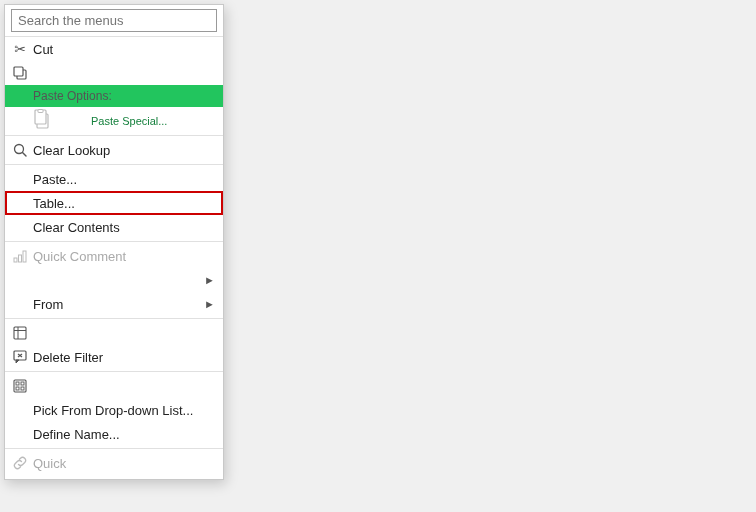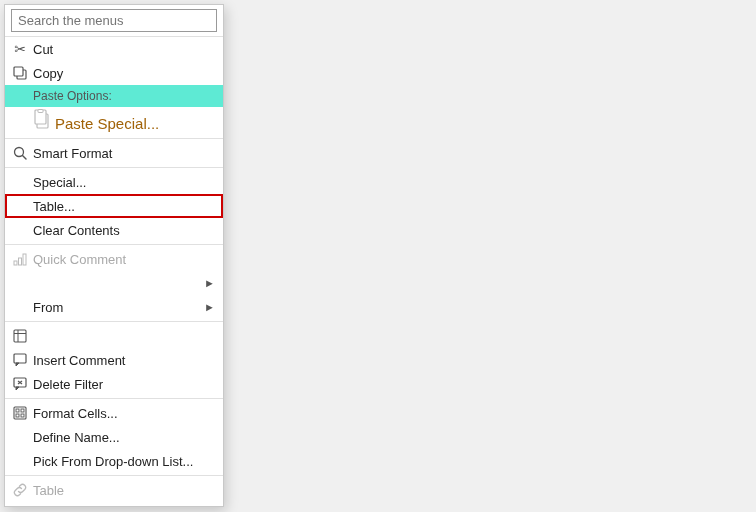--- a/index.html
+++ b/index.html
@@ -42,21 +42,21 @@
     }
     .menu-item.disabled {
       color: #aaa;
       cursor: default;
     }
     .menu-item.highlighted {
       outline: 2px solid #c00;
       outline-offset: -2px;
     }
     .menu-item.section-header {
-      background: #5eead4;
+      background: #22c55e;
       font-size: 12px;
       color: #555;
       cursor: default;
       padding-left: 4px;
       min-height: 20px;
     }
     .icon-area {
       width: 22px;
       min-width: 22px;
       display: flex;
@@ -79,23 +79,24 @@
       border-top: 1px solid #e0e0e0;
       margin: 2px 0;
     }
     .paste-special-item {
       display: flex;
       align-items: flex-start;
       padding: 2px 8px 4px 26px;
       cursor: pointer;
     }
     .paste-special-label {
-      font-size: 15px;
-      color: #a16207;
+      font-size: 11px;
+      color: #15803d;
       padding-top: 6px;
+      margin-left: 36px;
     }
   </style>
 </head>
 <body>
 
 <div class="context-menu">
 
   <div class="search-box-wrap">
     <input class="search-box" type="text" placeholder="Search the menus" style="">
   </div>
@@ -105,21 +106,20 @@
     <span class="label-area">Cut</span>
   </div>
 
   <div class="menu-item">
     <span class="icon-area">
       <svg width="14" height="14" viewBox="0 0 14 14" fill="none" xmlns="http://www.w3.org/2000/svg">
         <rect x="4" y="4" width="9" height="9" rx="1" stroke="#555" stroke-width="1.2" fill="none"></rect>
         <rect x="1" y="1" width="9" height="9" rx="1" stroke="#555" stroke-width="1.2" fill="white"></rect>
       </svg>
     </span>
-    <span class="label-area">Copy</span>
   </div>
 
   <div class="menu-item section-header">
     <span class="icon-area"></span>
     <span class="label-area">Paste Options:</span>
   </div>
 
   <div class="paste-special-item menu-item disabled">
     <span class="icon-area">
       <svg width="16" height="20" viewBox="0 0 16 20" fill="none" xmlns="http://www.w3.org/2000/svg">
@@ -133,28 +133,28 @@
 
   <hr class="separator">
 
   <div class="menu-item">
     <span class="icon-area">
       <svg width="14" height="14" viewBox="0 0 14 14" fill="none">
         <circle cx="6" cy="6" r="4.5" stroke="#555" stroke-width="1.3"></circle>
         <line x1="9.5" y1="9.5" x2="13" y2="13" stroke="#555" stroke-width="1.4" stroke-linecap="round"></line>
       </svg>
     </span>
-    <span class="label-area">Smart Format</span>
-  </div>
-
-  <hr class="separator">
-
-  <div class="menu-item">
-    <span class="icon-area"></span>
-    <span class="label-area">Special...</span>
+    <span class="label-area">Clear Lookup</span>
+  </div>
+
+  <hr class="separator">
+
+  <div class="menu-item">
+    <span class="icon-area"></span>
+    <span class="label-area">Paste...</span>
   </div>
 
   <div class="menu-item highlighted">
     <span class="icon-area"></span>
     <span class="label-area">Table...</span>
   </div>
 
   <div class="menu-item">
     <span class="icon-area"></span>
     <span class="label-area">Clear Contents</span>
@@ -189,29 +189,20 @@
   <div class="menu-item">
     <span class="icon-area">
       <svg width="14" height="14" viewBox="0 0 14 14" fill="none">
         <rect x="1" y="1" width="12" height="12" rx="1" stroke="#555" stroke-width="1.1" fill="none"></rect>
         <line x1="1" y1="4.5" x2="13" y2="4.5" stroke="#555" stroke-width="1"></line>
         <line x1="5" y1="1" x2="5" y2="13" stroke="#555" stroke-width="1"></line>
       </svg>
     </span>
   </div>
 
-  <div class="menu-item">
-    <span class="icon-area">
-      <svg width="14" height="14" viewBox="0 0 14 14" fill="none">
-        <rect x="1" y="1" width="12" height="9" rx="1" stroke="#555" stroke-width="1.2" fill="none"></rect>
-        <polygon points="3,10 3,13 6,10" stroke="#555" stroke-width="1" fill="#555"></polygon>
-      </svg>
-    </span>
-    <span class="label-area">Insert Comment</span>
-  </div>
 
   <div class="menu-item">
     <span class="icon-area">
       <svg width="14" height="14" viewBox="0 0 14 14" fill="none">
         <rect x="1" y="1" width="12" height="9" rx="1" stroke="#555" stroke-width="1.2" fill="none"></rect>
         <polygon points="3,10 3,13 6,10" stroke="#555" stroke-width="1" fill="#555"></polygon>
         <line x1="5" y1="4" x2="9" y2="7" stroke="#555" stroke-width="1.2"></line>
         <line x1="9" y1="4" x2="5" y2="7" stroke="#555" stroke-width="1.2"></line>
       </svg>
     </span>
@@ -223,38 +214,37 @@
   <div class="menu-item">
     <span class="icon-area">
       <svg width="14" height="14" viewBox="0 0 14 14" fill="none">
         <rect x="1" y="1" width="12" height="12" rx="1" stroke="#555" stroke-width="1.1" fill="none"></rect>
         <rect x="3" y="3" width="3" height="3" stroke="#555" stroke-width="0.9" fill="none"></rect>
         <rect x="8" y="3" width="3" height="3" stroke="#555" stroke-width="0.9" fill="none"></rect>
         <rect x="3" y="8" width="3" height="3" stroke="#555" stroke-width="0.9" fill="none"></rect>
         <rect x="8" y="8" width="3" height="3" stroke="#555" stroke-width="0.9" fill="none"></rect>
       </svg>
     </span>
-    <span class="label-area">Format Cells...</span>
+  </div>
+
+  <div class="menu-item">
+    <span class="icon-area"></span>
+    <span class="label-area">Pick From Drop-down List...</span>
   </div>
 
   <div class="menu-item">
     <span class="icon-area"></span>
     <span class="label-area">Define Name...</span>
-  </div>
-
-  <div class="menu-item">
-    <span class="icon-area"></span>
-    <span class="label-area">Pick From Drop-down List...</span>
   </div>
 
   <hr class="separator">
 
   <div class="menu-item disabled">
     <span class="icon-area">
       <svg width="14" height="14" viewBox="0 0 14 14" fill="none">
         <path d="M5.5 8.5a3 3 0 0 0 4.24 0l2-2a3 3 0 0 0-4.24-4.24l-1.06 1.06" stroke="#bbb" stroke-width="1.3" stroke-linecap="round"></path>
         <path d="M8.5 5.5a3 3 0 0 0-4.24 0l-2 2a3 3 0 0 0 4.24 4.24l1.06-1.06" stroke="#bbb" stroke-width="1.3" stroke-linecap="round"></path>
       </svg>
     </span>
-    <span class="label-area">Table</span>
+    <span class="label-area">Quick</span>
   </div>
 
 </div>
 
 </body></html>

